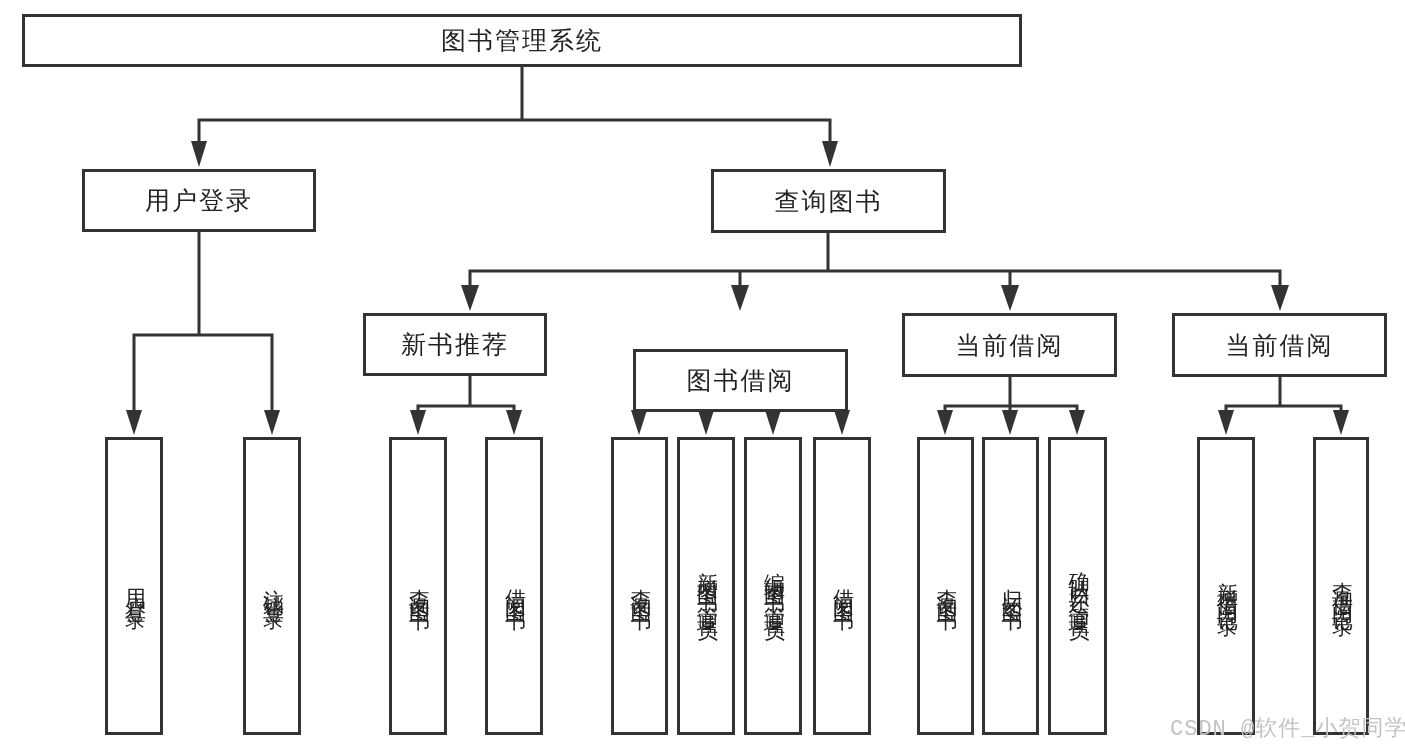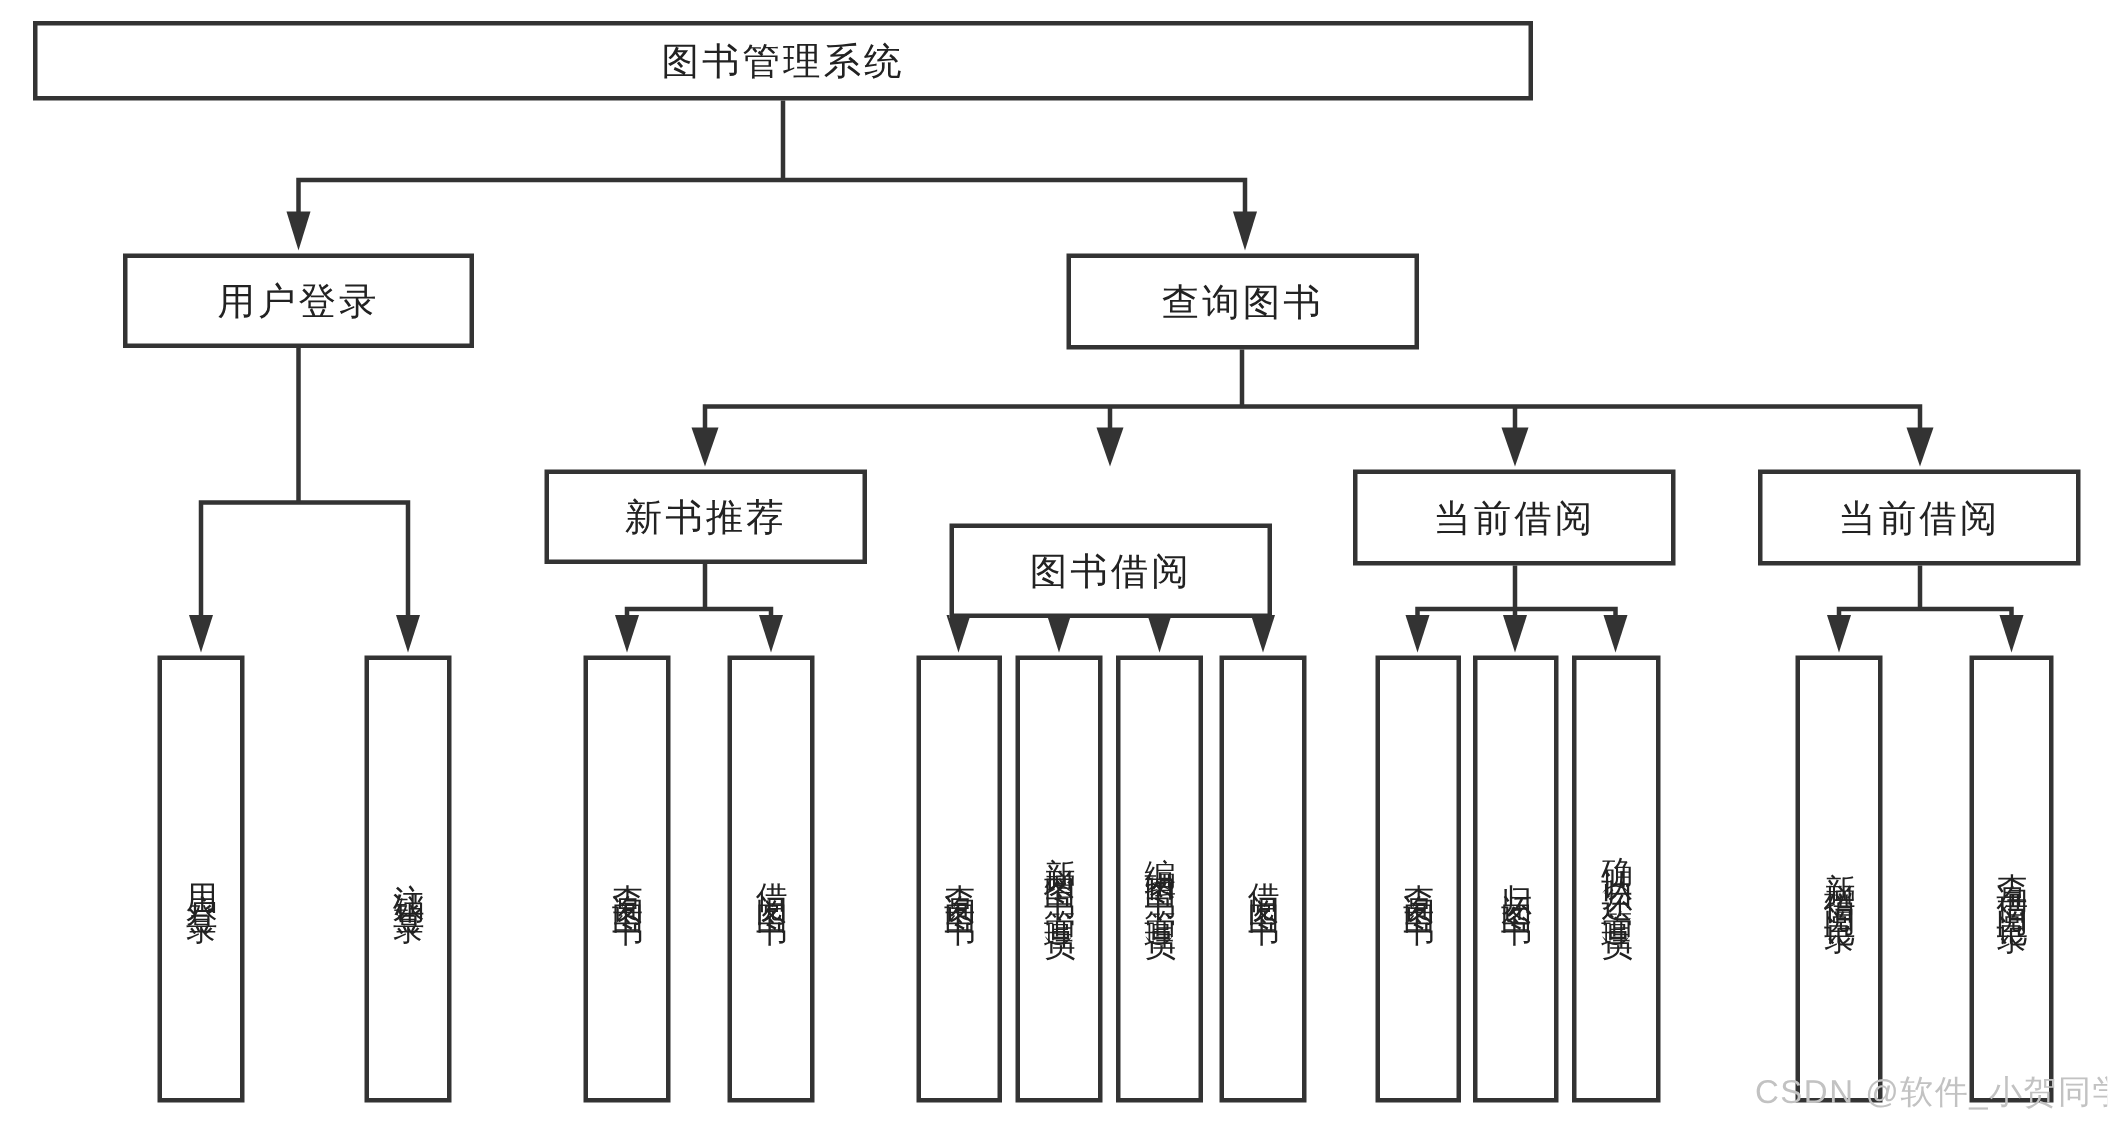--- a/index.html
+++ b/index.html
@@ -1,17 +1,17 @@
 <!DOCTYPE html>
 <html><head>
 <meta charset="utf-8">
 <style>
   html,body{margin:0;padding:0;background:#ffffff;}
   body{font-family:"Liberation Sans","DejaVu Sans",sans-serif;}
-  .canvas{position:relative;width:1405px;height:747px;background:#ffffff;overflow:hidden;}
+  .canvas{position:relative;width:1405px;height:747px;background:#ffffff;overflow:hidden;font-family:Liberation Mono, monospace;}
   .connectors{position:absolute;left:0;top:0;width:1405px;height:747px;}
   .hbox{
     position:absolute;box-sizing:border-box;
     border:3px solid #333333;background:#ffffff;
     display:flex;align-items:center;justify-content:center;
     font-size:25px;letter-spacing:2px;color:#222222;white-space:nowrap;
     z-index:2;
   }
   .vbox{
     position:absolute;box-sizing:border-box;
@@ -70,21 +70,21 @@
       <polygon points="1218,410 1234,410 1226,435"></polygon>
       <polygon points="1333,410 1349,410 1341,435"></polygon>
     </g>
   </svg>
 
   <div class="hbox" style="left:22px;top:14px;width:1000px;height:53px;">图书管理系统</div>
 
   <div class="hbox" style="left:82px;top:169px;width:234px;height:63px;">用户登录</div>
   <div class="hbox" style="left:711px;top:169px;width:235px;height:64px;">查询图书</div>
 
-  <div class="hbox" style="left:363px;top:313px;width:215px;height:63px;">新书推荐</div>
+  <div class="hbox" style="left:363px;top:313px;width:184px;height:63px;">新书推荐</div>
   <div class="hbox" style="left:633px;top:313px;width:215px;height:63px;margin-top:36px;">图书借阅</div>
   <div class="hbox" style="left:902px;top:313px;width:215px;height:64px;">当前借阅</div>
   <div class="hbox" style="left:1172px;top:313px;width:215px;height:64px;">当前借阅</div>
 
   <div class="vbox" style="left:105px;top:437px;width:58px;height:298px;">用户登录</div>
   <div class="vbox" style="left:243px;top:437px;width:58px;height:298px;">注销登录</div>
 
   <div class="vbox" style="left:389px;top:437px;width:58px;height:298px;">查询图书</div>
   <div class="vbox" style="left:485px;top:437px;width:58px;height:298px;">借阅图书</div>
 

